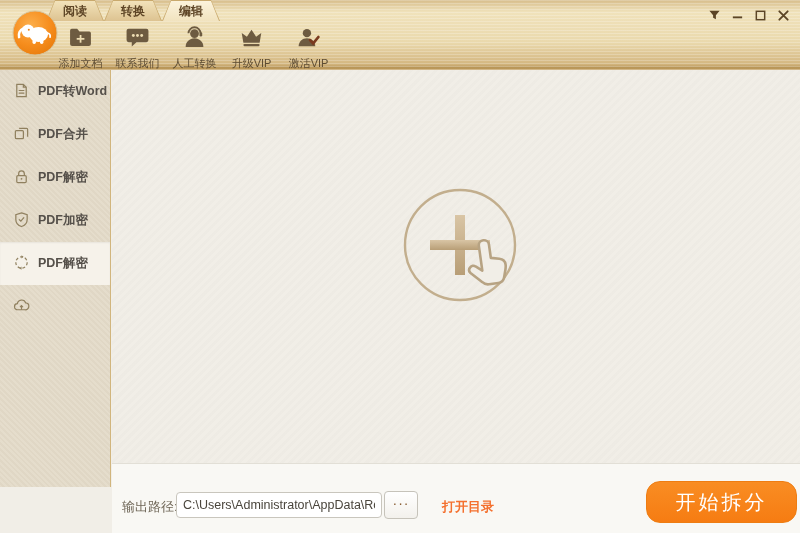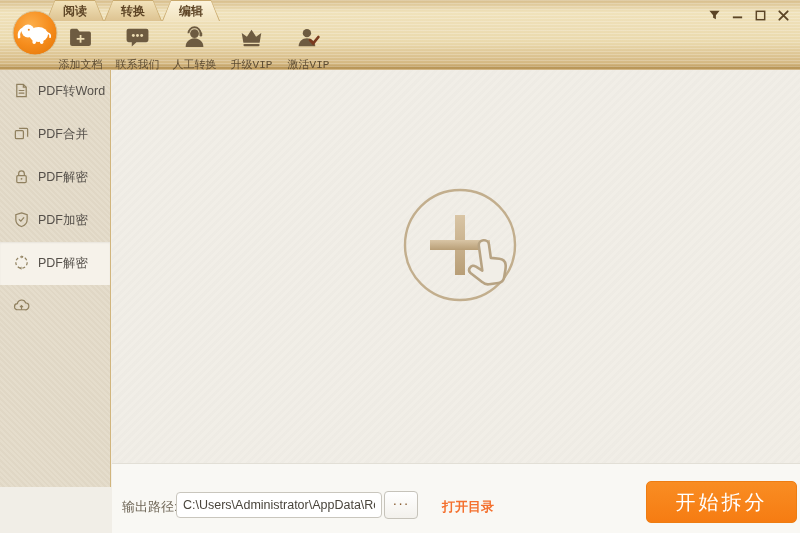--- a/index.html
+++ b/index.html
@@ -5,21 +5,20 @@
   * { margin:0; padding:0; box-sizing:border-box; }
   html,body { width:800px; height:533px; font-family:"Liberation Sans","DejaVu Sans",sans-serif; }
   #app { position:relative; width:800px; height:533px; overflow:hidden; background:#f1eee7; }
 
   
   #header {
     position:absolute; left:0; top:0; width:800px; height:70px;
     background:
       repeating-linear-gradient(180deg, rgba(255,255,255,.22) 0 1px, rgba(0,0,0,0) 1px 3px),
       linear-gradient(180deg,#d7bd8b 0,#f0e2bb 12px,#ead9ad 42px,#d4b781 64px,#b59253 68px,#caa96e 70px);
-    font-family: Liberation Mono, monospace;
   }
   
   .tabs { position:absolute; left:46px; top:0; height:21px; display:flex; }
   .tab { width:58px; height:21px; margin-right:0; clip-path:polygon(9px 0,calc(100% - 9px) 0,100% 100%,0 100%);
          background:#c9a96d; padding:1px 1px 0 1px; cursor:default; }
   .tab-inner { width:100%; height:100%; clip-path:polygon(8px 0,calc(100% - 8px) 0,100% 100%,0 100%);
          background:linear-gradient(180deg,#f2e2ba,#ddc391); display:flex; align-items:center; justify-content:center;
          font-size:12px; font-weight:bold; color:#5e4526; }
   .tab.active .tab-inner { background:linear-gradient(180deg,#fcf3dc,#f1e3bf); }
 
@@ -34,21 +33,21 @@
 
   
   #win-controls { position:absolute; right:10px; top:8px; display:flex; align-items:center; gap:9px; }
   #win-controls .wc { width:14px; height:14px; display:flex; align-items:center; justify-content:center; cursor:pointer; }
 
   
   #sidebar { position:absolute; left:0; top:70px; width:111px; height:417px;
     background:
       repeating-linear-gradient(45deg, rgba(255,255,255,.05) 0 2px, rgba(0,0,0,.02) 2px 4px),
       #e4dbc9;
-    border-right:1px solid #d1b57d; }
+    border-right:1px solid #d1b57d;font-weight:bold; }
   .side-item { height:43px; display:flex; align-items:center; padding-left:13px; gap:8px;
     font-size:12.5px; color:#55504a; cursor:pointer; }
   .side-item svg { width:17px; height:17px; flex:0 0 auto; }
   .side-item.selected { background:#f6f2ea; box-shadow:0 1px 2px rgba(0,0,0,.06) inset; }
 
   
   #main { position:absolute; left:112px; top:70px; width:688px; height:393px;
     background:
       repeating-linear-gradient(135deg, rgba(0,0,0,.012) 0 3px, rgba(255,255,255,.02) 3px 6px),
       #f1eee7; }
@@ -64,21 +63,21 @@
     background:#f9f8f4; border-top:1px solid #e2dfd6; }
   #path-label { position:absolute; left:10px; top:34px; font-size:13px; color:#6f6657; }
   #path-input { position:absolute; left:64px; top:28px; width:206px; height:26px;
     border:1px solid #c9c6bd; border-radius:4px; background:#fff; padding:0 6px;
     font-size:12.5px; color:#4a453c; font-family:"Liberation Sans",sans-serif; outline:none; }
   #browse-btn { position:absolute; left:272px; top:27px; width:34px; height:28px;
     border:1px solid #c6c3ba; border-radius:4px; background:linear-gradient(#ffffff,#f3f1ec);
     font-size:14px; line-height:22px; color:#8a5f35; text-align:center; cursor:pointer; letter-spacing:1px; }
   #open-dir { position:absolute; left:330px; top:34px; font-size:13px; color:#f4702e; cursor:pointer; text-decoration:none;font-weight:bold; }
   #start-btn { position:absolute; right:3px; top:17px; width:151px; height:42px;
-    background:linear-gradient(180deg,#f98d23,#f67c12); border:1px solid #ee7d12; border-radius:5px;
+    background:linear-gradient(180deg,#f98d23,#f67c12); border:1px solid #ee7d12; border-radius:14px;
     color:#ffffff; font-size:20px; letter-spacing:3px; display:flex; align-items:center; justify-content:center;
     cursor:pointer; font-family:Liberation Mono, monospace; }
 </style>
 </head>
 <body>
 
 <div id="app">
 
   <div id="header">
 

